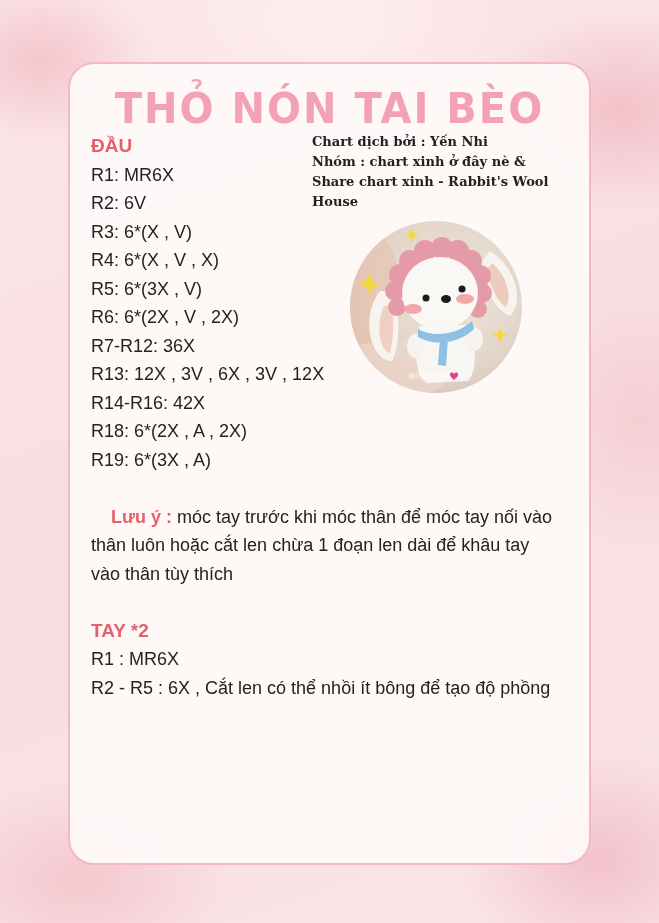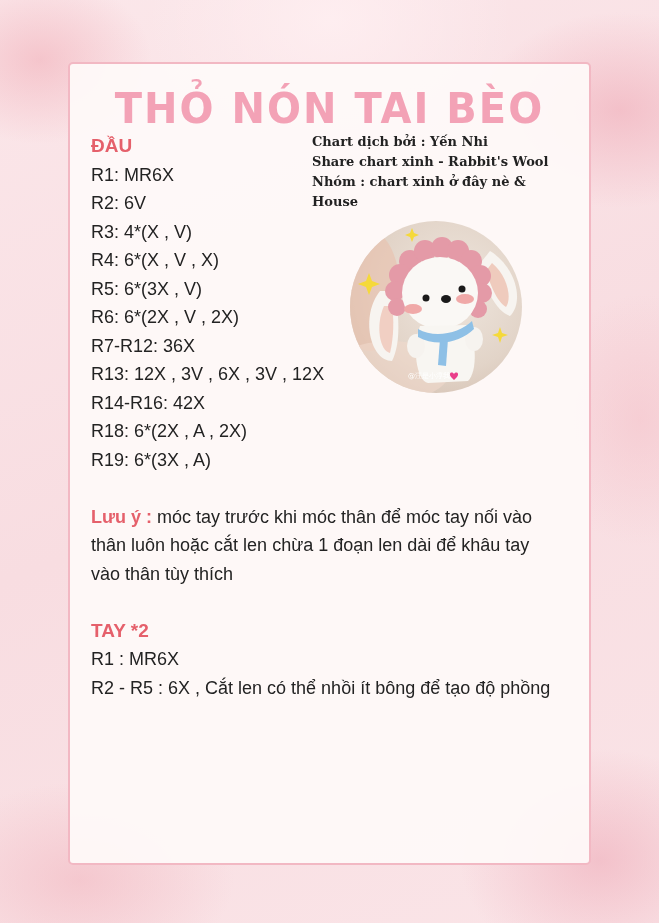--- a/index.html
+++ b/index.html
@@ -23,21 +23,21 @@
         linear-gradient(160deg, #fbe7ea 0%, #f8dde1 50%, #fae4e7 100%);
     }
     .card {
       position: absolute;
       left: 68px;
       top: 62px;
       width: 523px;
       height: 803px;
       box-sizing: border-box;
       border: 2px solid #f2b8c3;
-      border-radius: 5px;
+      border-radius: 26px;
       background: rgba(254, 250, 249, 0.93);
     }
     .title {
       position: absolute;
       left: 0;
       right: 0;
       top: 20px;
       text-align: center;
       font-family: "DejaVu Sans", sans-serif;
       font-weight: bold;
@@ -81,35 +81,36 @@
     .content .line { white-space: nowrap; }
     .content .para { white-space: normal; }
     .heading {
       color: #e5606b;
       font-weight: bold;
       font-size: 19px;
     }
     .label-inline {
       color: #e5606b;
       font-weight: bold;
+      margin-left: 20px;
     }
     .gap { height: 28.5px; }
     .narrow { width: 455px; }
   </style>
 </head>
 <body>
 
 <div class="card">
 
   <div class="title">THỎ NÓN TAI BÈO</div>
 
   <div class="credit">
     <div>Chart dịch bởi : Yến Nhi</div>
+    <div>Nhóm : chart xinh ở đây nè &amp;</div>
     <div>Share chart xinh - Rabbit's Wool</div>
-    <div>Nhóm : chart xinh ở đây nè &amp;</div>
     <div>House</div>
   </div>
 
   <div class="photo">
     <svg width="172" height="172" viewBox="0 0 172 172">
 
       <ellipse cx="20" cy="70" rx="30" ry="60" fill="#e8c3b0" opacity="0.7"></ellipse>
       <ellipse cx="40" cy="150" rx="60" ry="30" fill="#f0d9cc" opacity="0.6"></ellipse>
 
       <path d="M30 70 C 10 95, 20 140, 42 140 C 52 120, 48 90, 45 70 Z" fill="#f7f4f0"></path>
@@ -155,21 +156,21 @@
 
       <text x="58" y="157" font-size="7" fill="#ffffff" font-family="DejaVu Sans, sans-serif">@汪是小淳我吖</text>
       <path d="M104 153 c -2 -3 -6 -1 -3 3 l3 3 l3 -3 c 3 -4 -1 -6 -3 -3 Z" fill="#ea3f8a"></path>
     </svg>
   </div>
 
   <div class="content">
     <div class="heading">ĐẦU</div>
     <div class="line">R1: MR6X</div>
     <div class="line">R2: 6V</div>
-    <div class="line">R3: 4*(X , V)</div>
+    <div class="line">R3: 6*(X , V)</div>
     <div class="line">R4: 6*(X , V , X)</div>
     <div class="line">R5: 6*(3X , V)</div>
     <div class="line">R6: 6*(2X , V , 2X)</div>
     <div class="line">R7-R12: 36X</div>
     <div class="line">R13: 12X , 3V , 6X , 3V , 12X</div>
     <div class="line">R14-R16: 42X</div>
     <div class="line">R18: 6*(2X , A , 2X)</div>
     <div class="line">R19: 6*(3X , A)</div>
 
     <div class="gap"></div>

